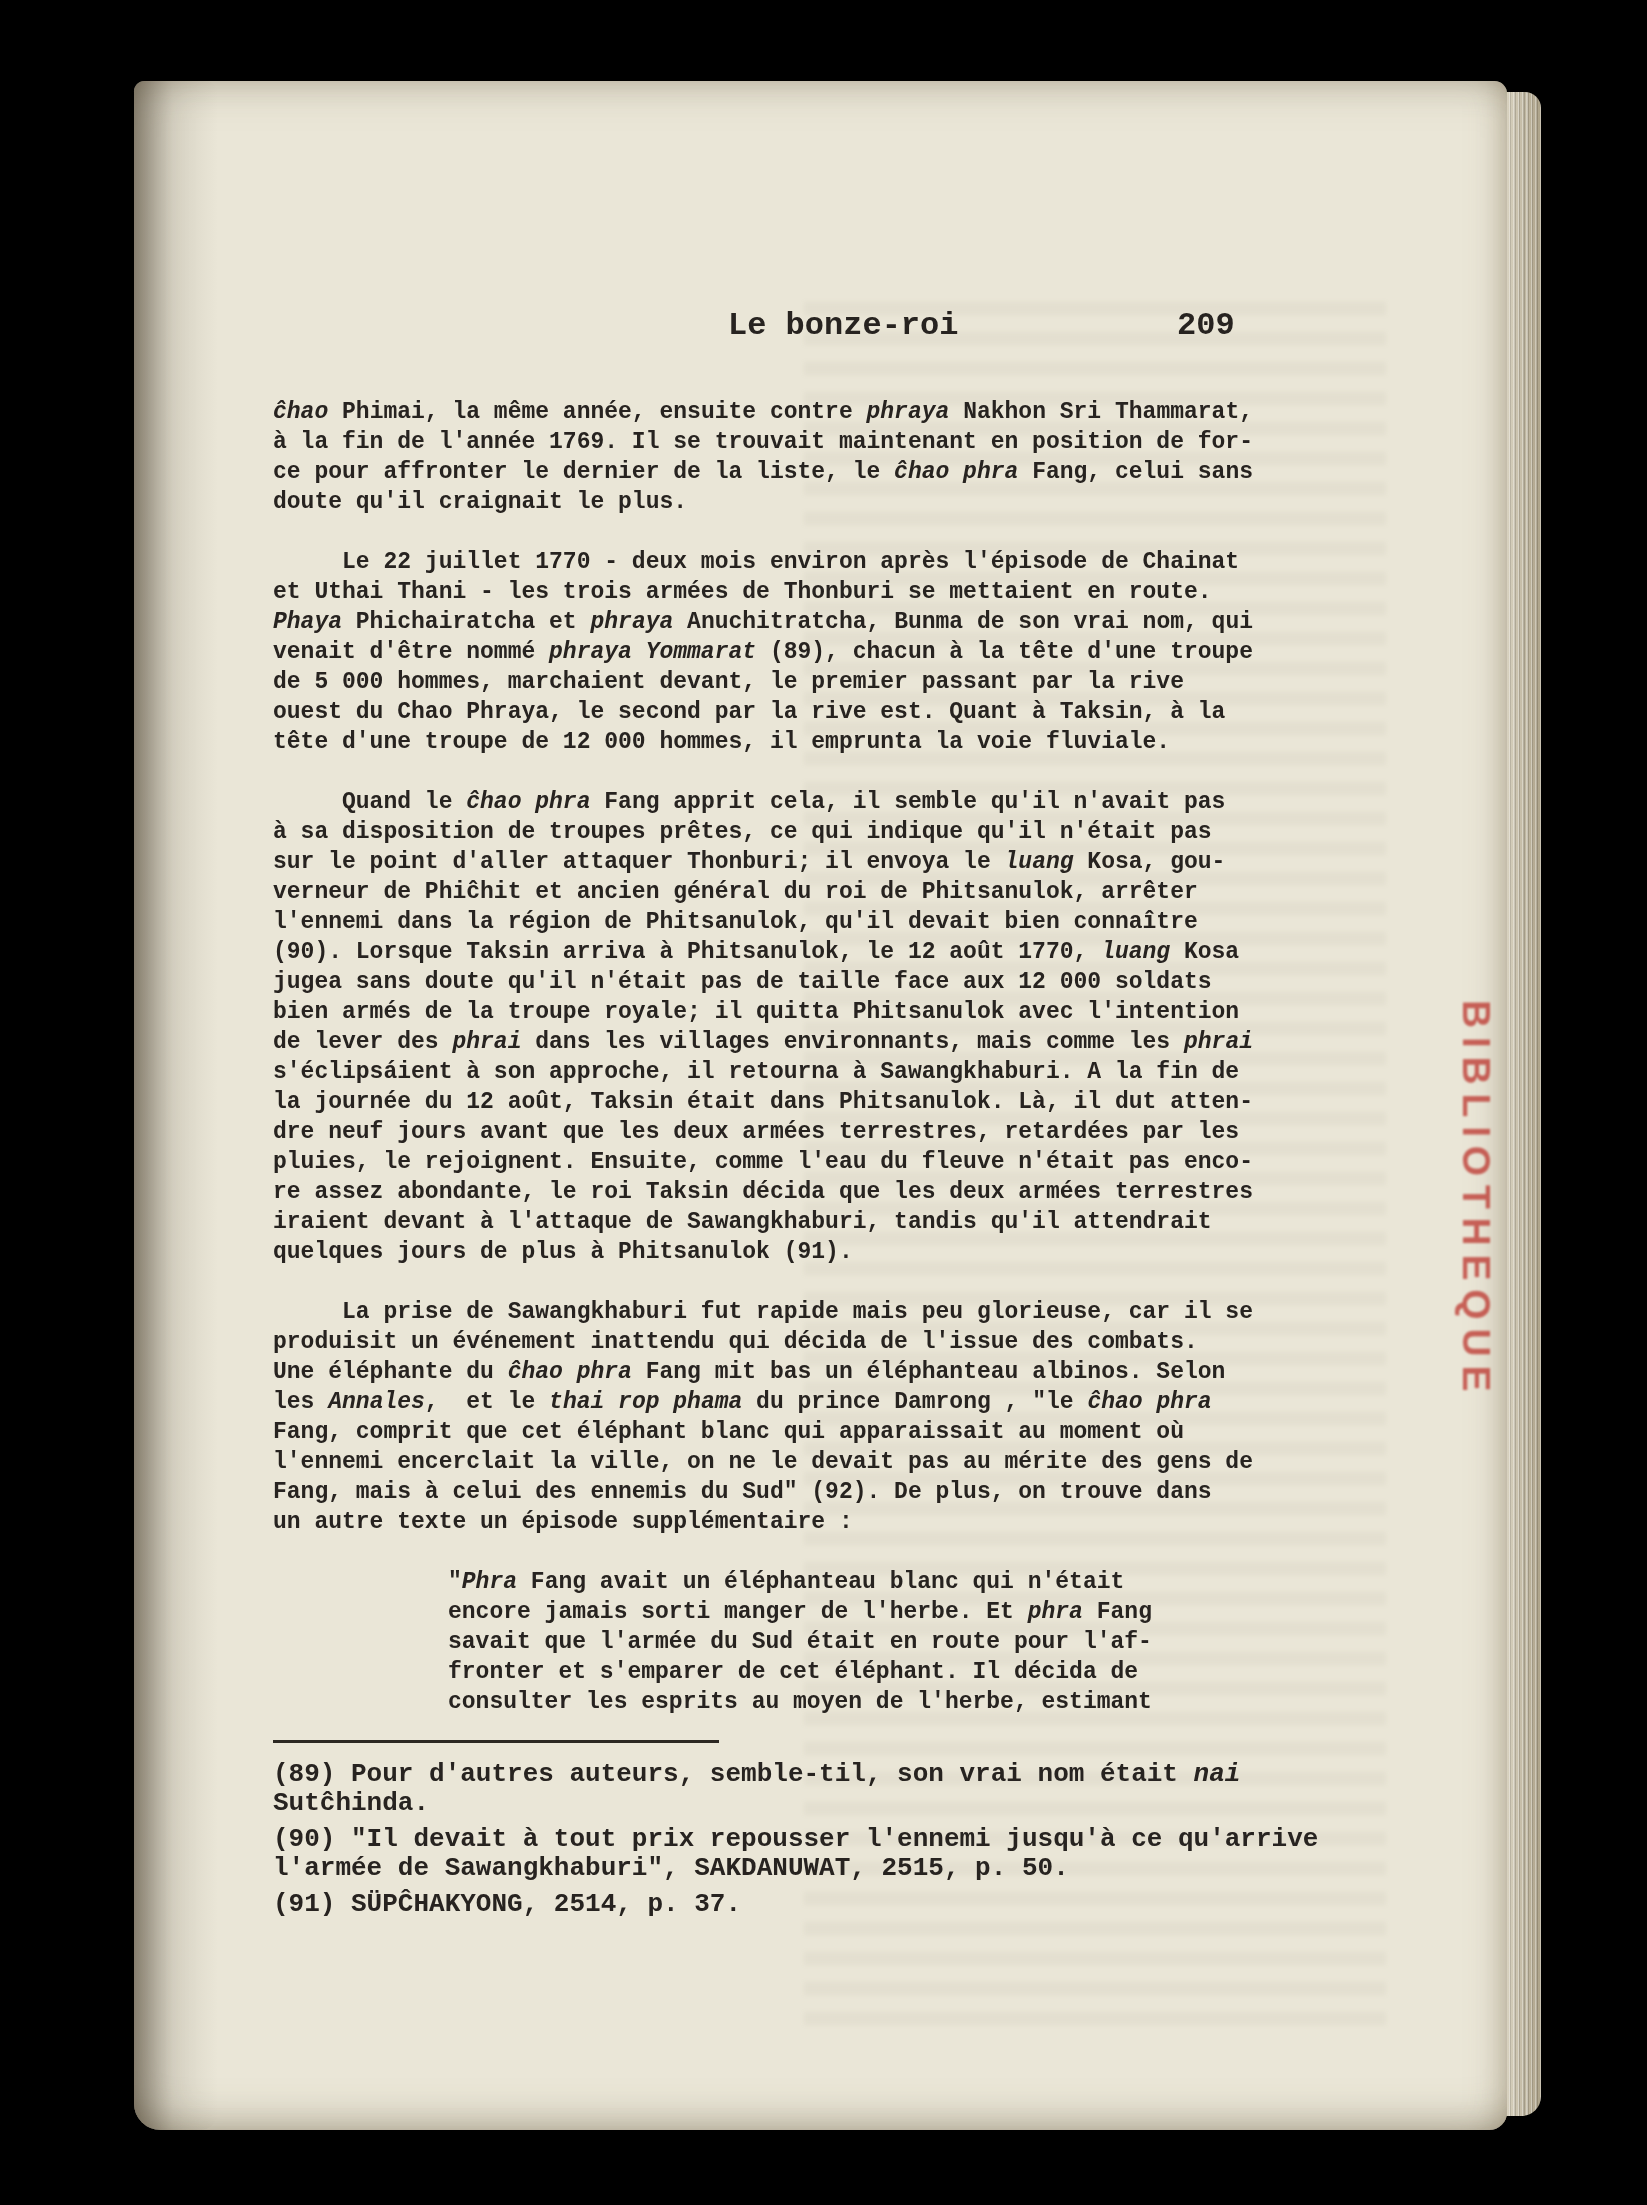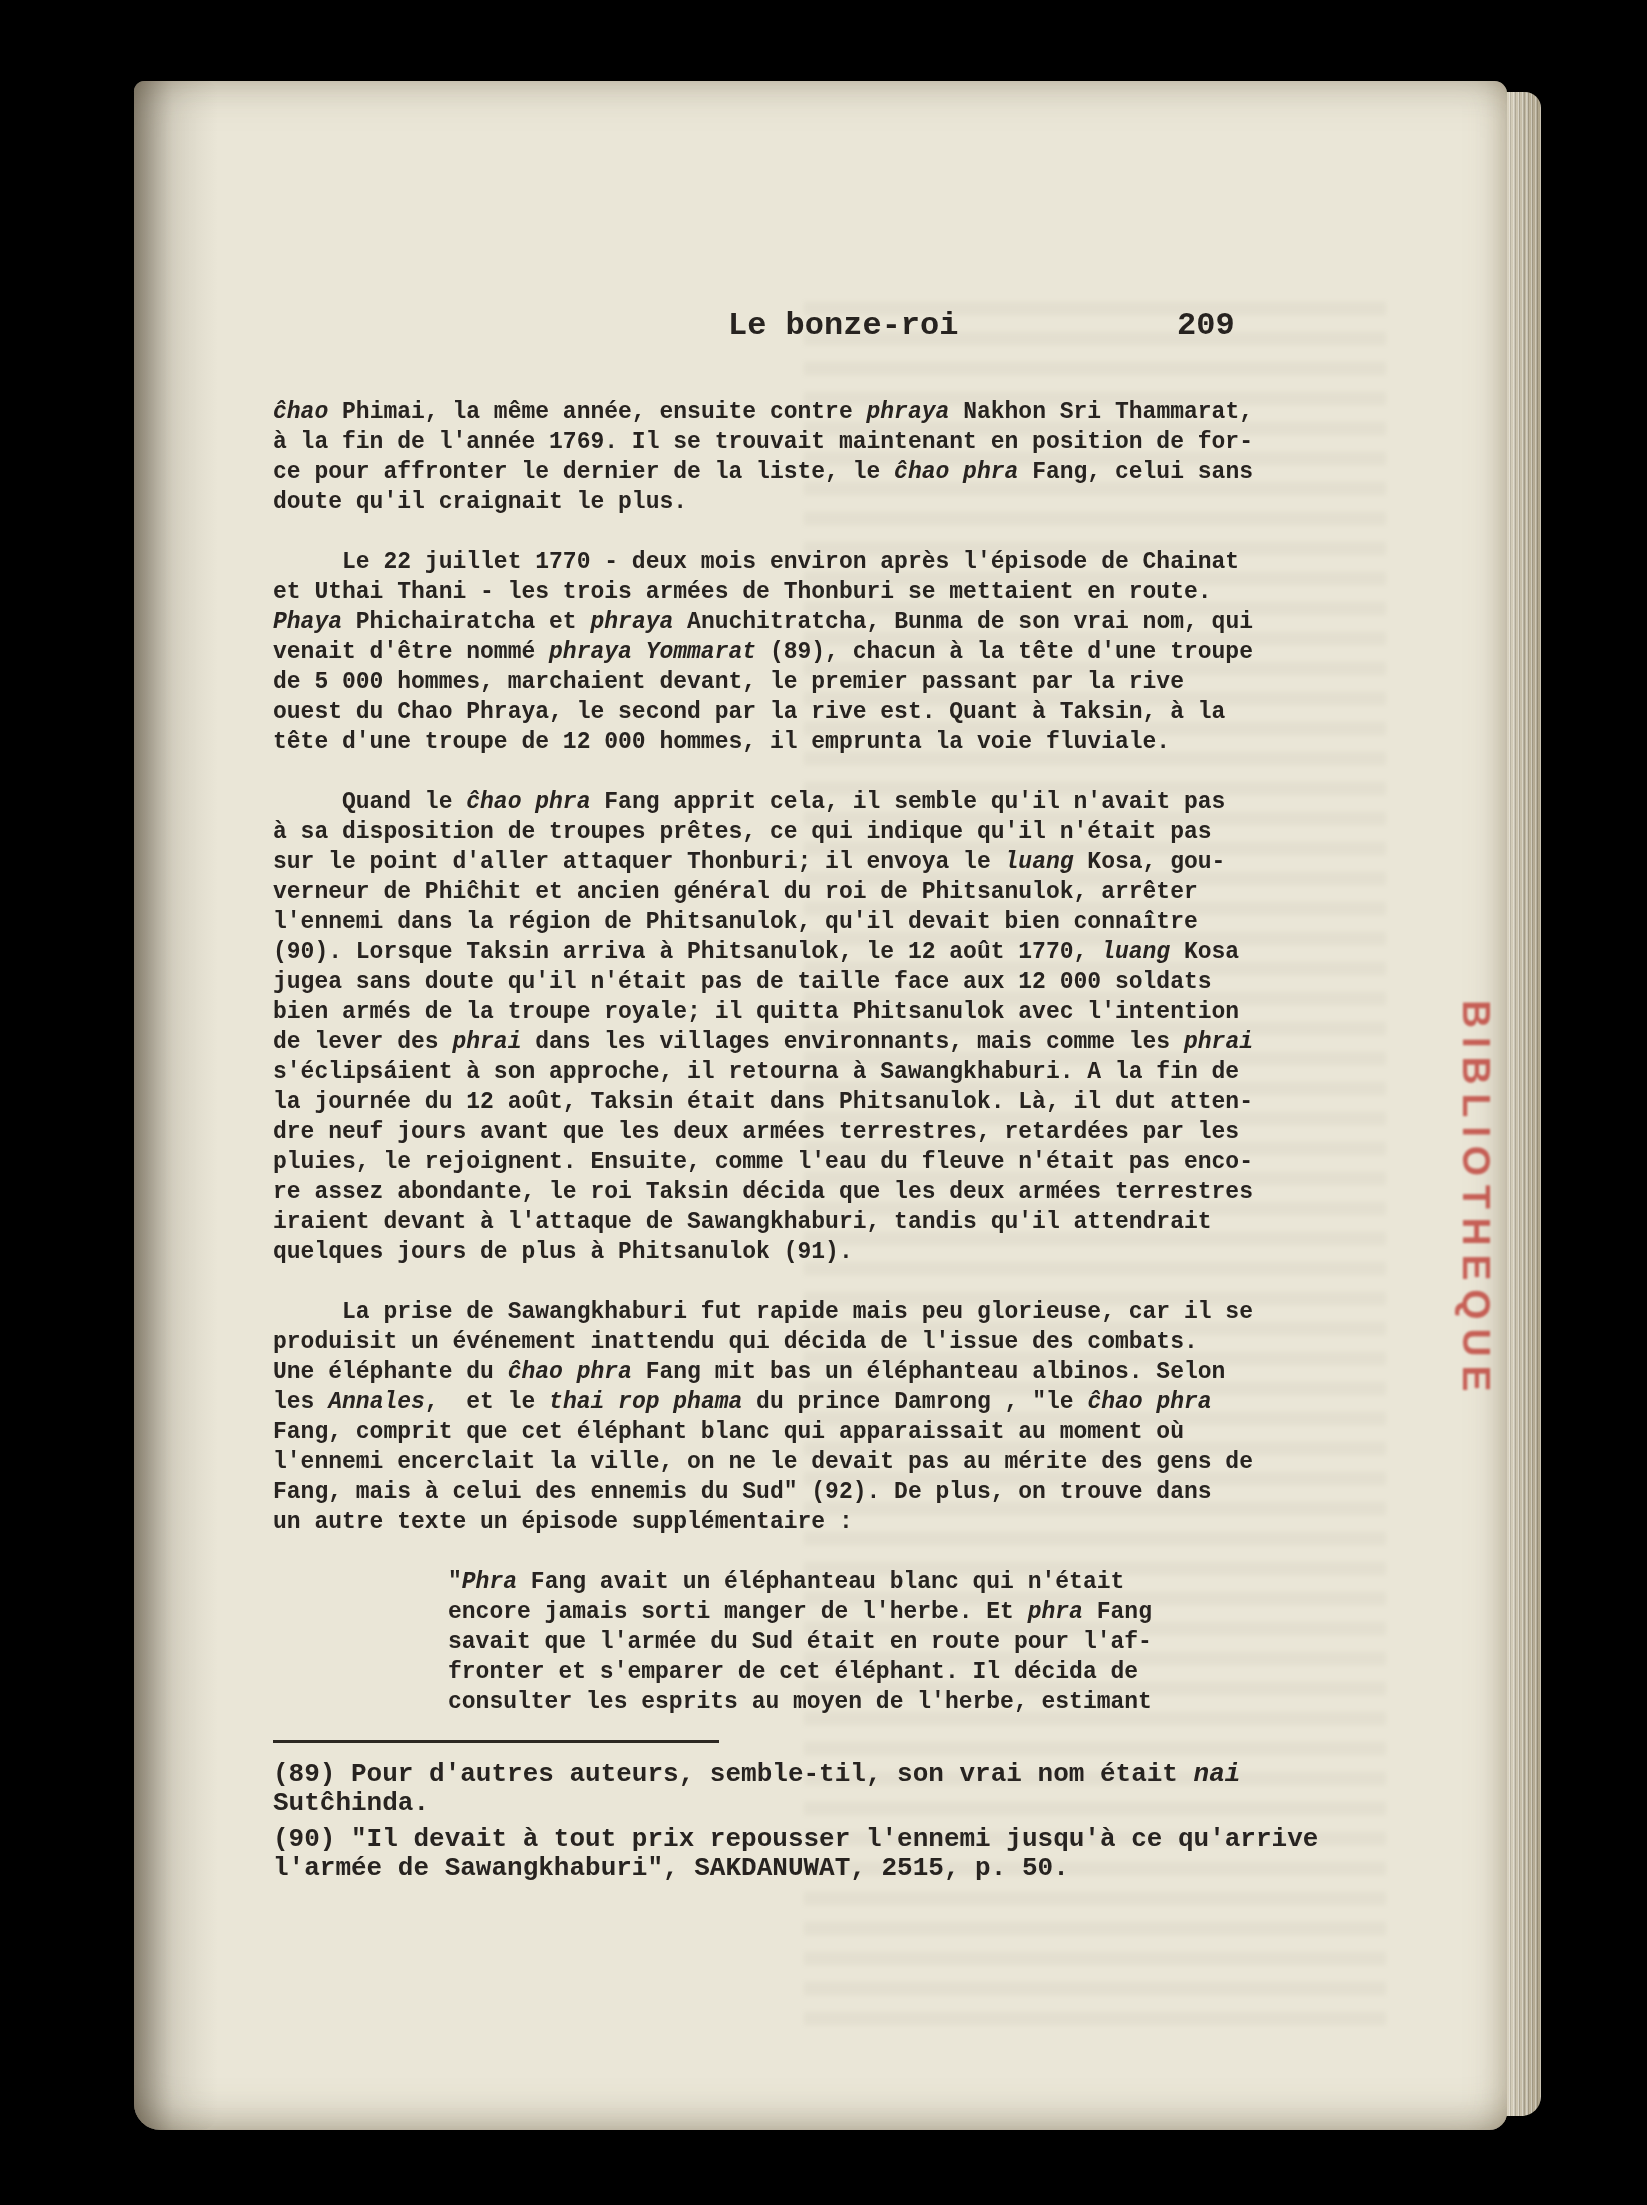--- a/index.html
+++ b/index.html
@@ -145,20 +145,21 @@
 consulter les esprits au moyen de l'herbe, estimant</span></div>
         </div>
 
       <div class="fn-rule"></div>
 
       <div class="fns">
           <div class="para"><span>(89) Pour d'autres auteurs, semble-til, son vrai nom était </span><span class="it">nai</span><span>
 Sutĉhinda.</span></div>
           <div class="para"><span>(90) "Il devait à tout prix repousser l'ennemi jusqu'à ce qu'arrive
 l'armée de Sawangkhaburi", SAKDANUWAT, 2515, p. 50.</span></div>
+          <div class="para"><span>(91) SÜPĈHAKYONG, 2514, p. 37.</span></div>
         </div>
     </div>
 
     <div class="stamp">BIBLIOTHEQUE</div>
   </div>
 
 </div>
 
 
 </body></html>

